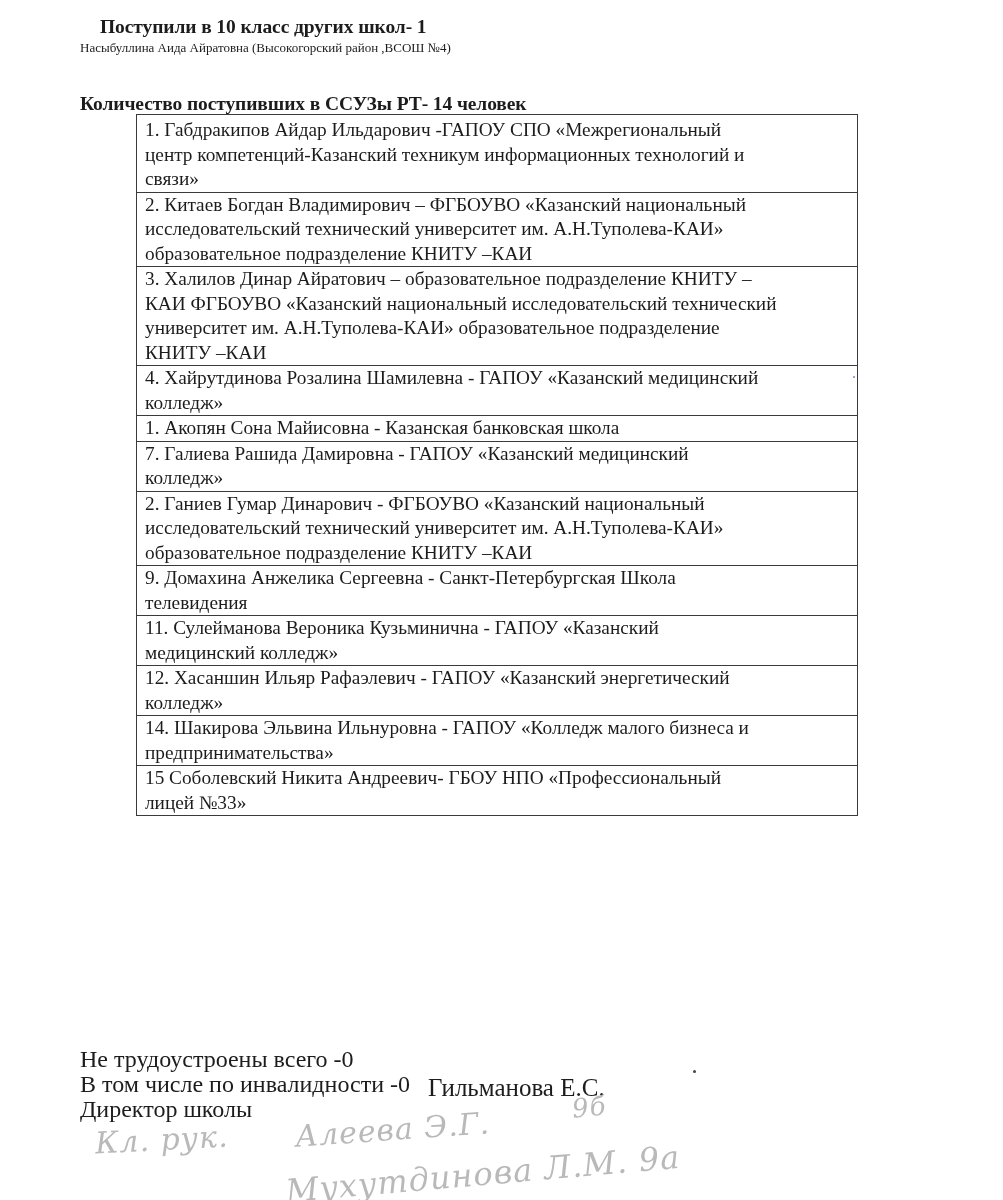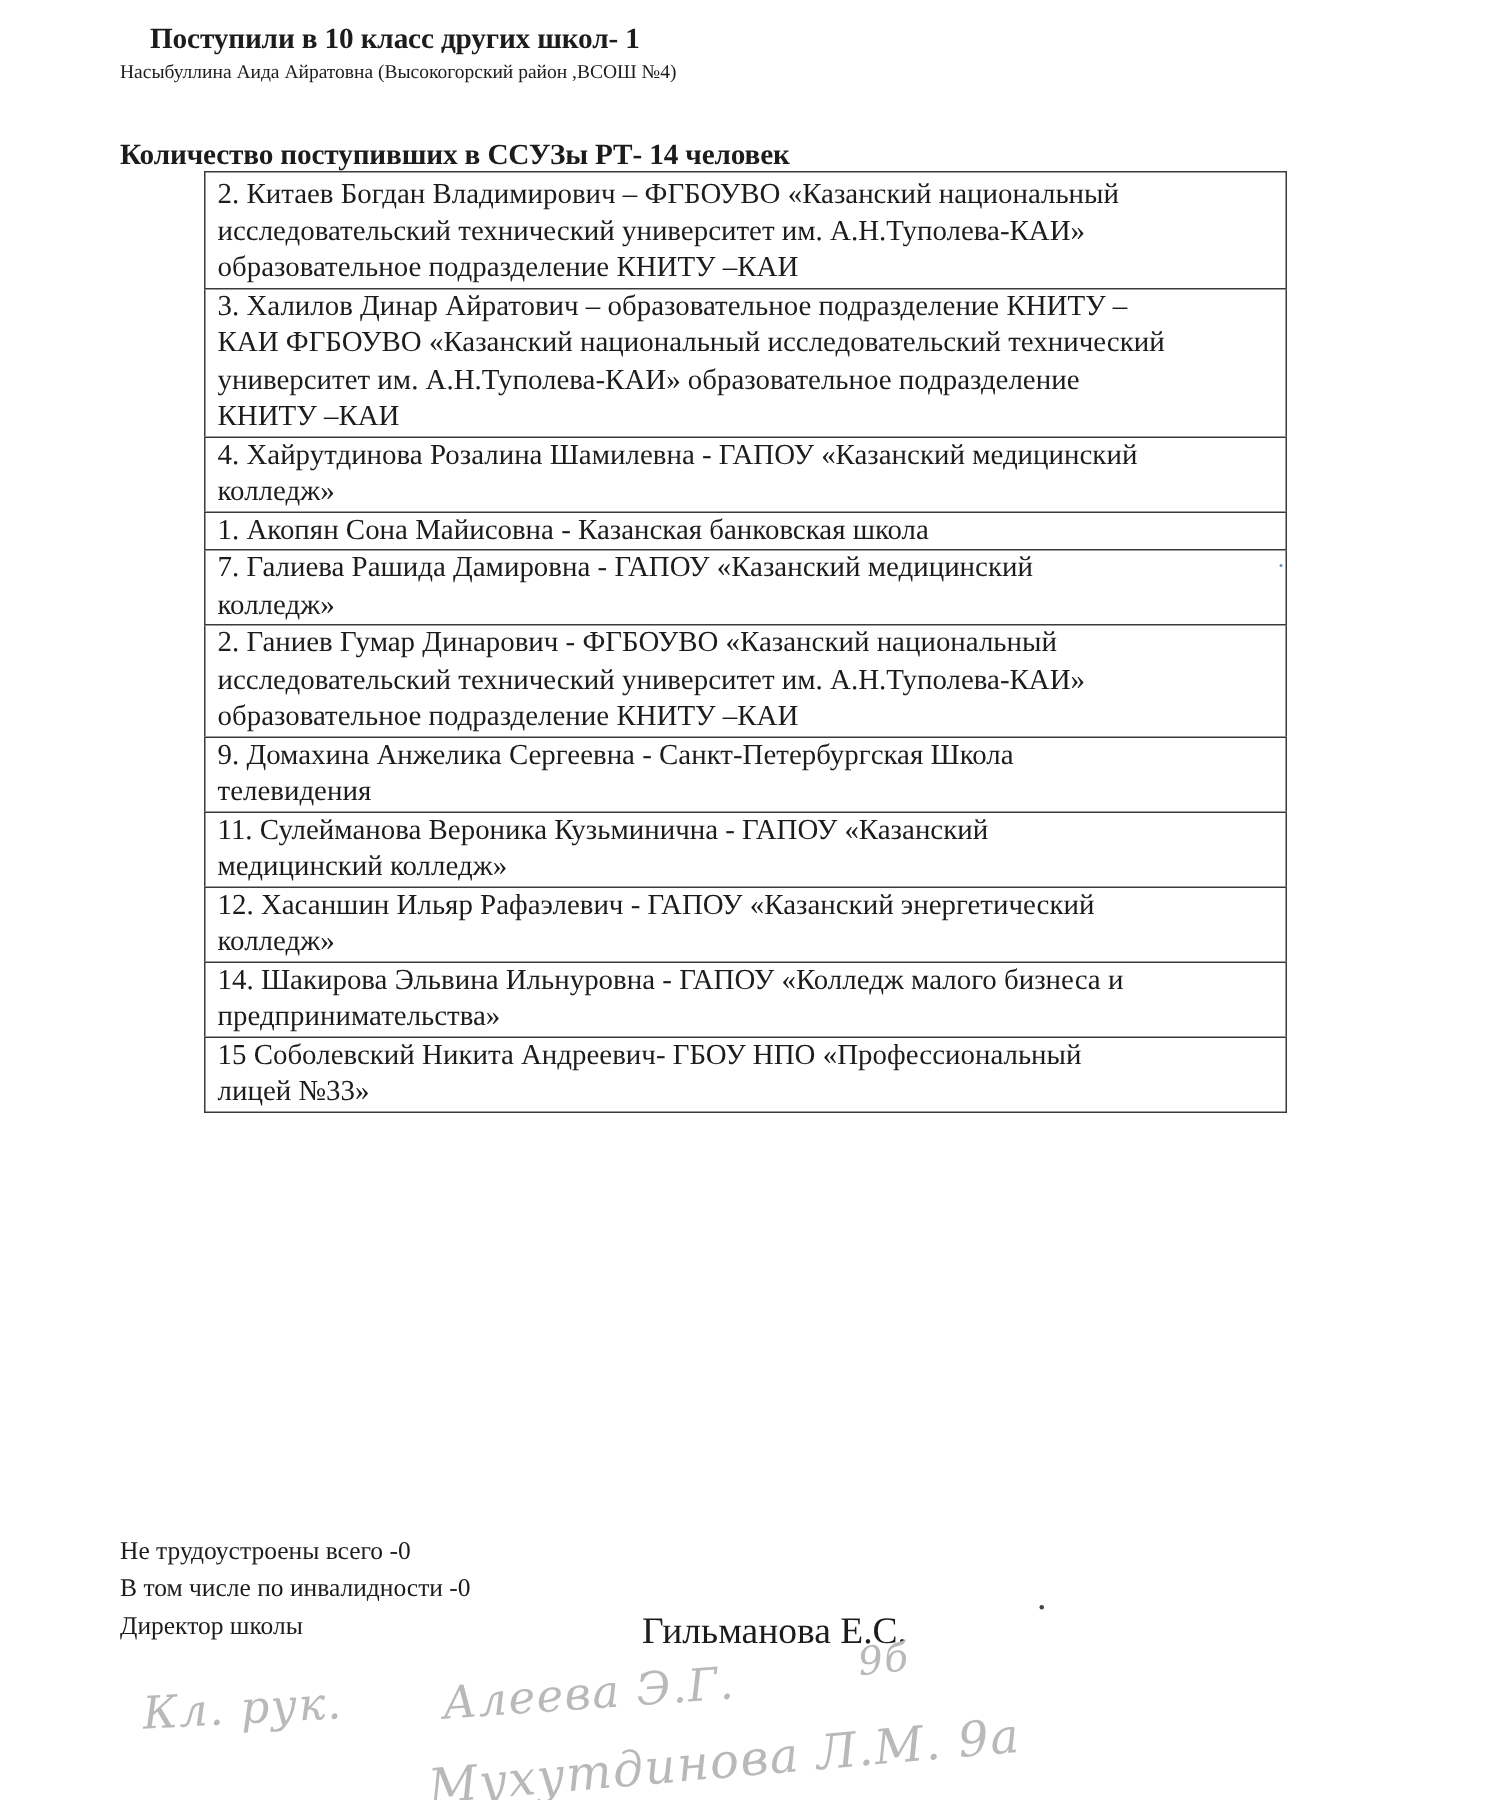--- a/index.html
+++ b/index.html
@@ -48,22 +48,23 @@
     line-height: 24.5px;
     vertical-align: top;
     text-align: left;
   }
   .enroll-table tr:first-child td { border-top: none; padding-top: 3px; }
   .enroll-table td span { display: block; white-space: nowrap; }
 
   .footer-line {
     position: absolute;
     left: 80px;
-    font-size: 17px;
+    font-size: 24px;
     white-space: nowrap;
+    margin-top: 22px;
   }
   #f1 { top: 1024px; }
   #f2 { top: 1049px; }
   #f3 { top: 1074px; }
   #director-name {
     position: absolute;
     left: 428px;
     top: 1074px;
     font-size: 25px;
     white-space: nowrap;
@@ -90,20 +91,27 @@
 
 <div>
 
   <div id="h1" class="heading">Поступили в 10 класс других школ- 1</div>
   <div id="h1-line" class="plain">Насыбуллина Аида Айратовна (Высокогорский  район ,ВСОШ №4)</div>
 
   <div id="h2" class="heading">Количество поступивших в ССУЗы РТ- 14 человек</div>
 
   <table class="enroll-table">
     <tbody id="table-body">
+        <tr>
+          <td>
+            <span>1. Габдракипов Айдар Ильдарович -ГАПОУ СПО «Межрегиональный</span>
+            <span>центр компетенций-Казанский техникум информационных технологий и</span>
+            <span>связи»</span>
+          </td>
+        </tr>
         <tr>
           <td>
             <span>2. Китаев Богдан Владимирович – ФГБОУВО «Казанский национальный</span>
             <span>исследовательский технический университет им. А.Н.Туполева-КАИ»</span>
             <span>образовательное подразделение КНИТУ –КАИ</span>
           </td>
         </tr>
         <tr>
           <td>
             <span>3. Халилов Динар Айратович – образовательное подразделение КНИТУ –</span>

